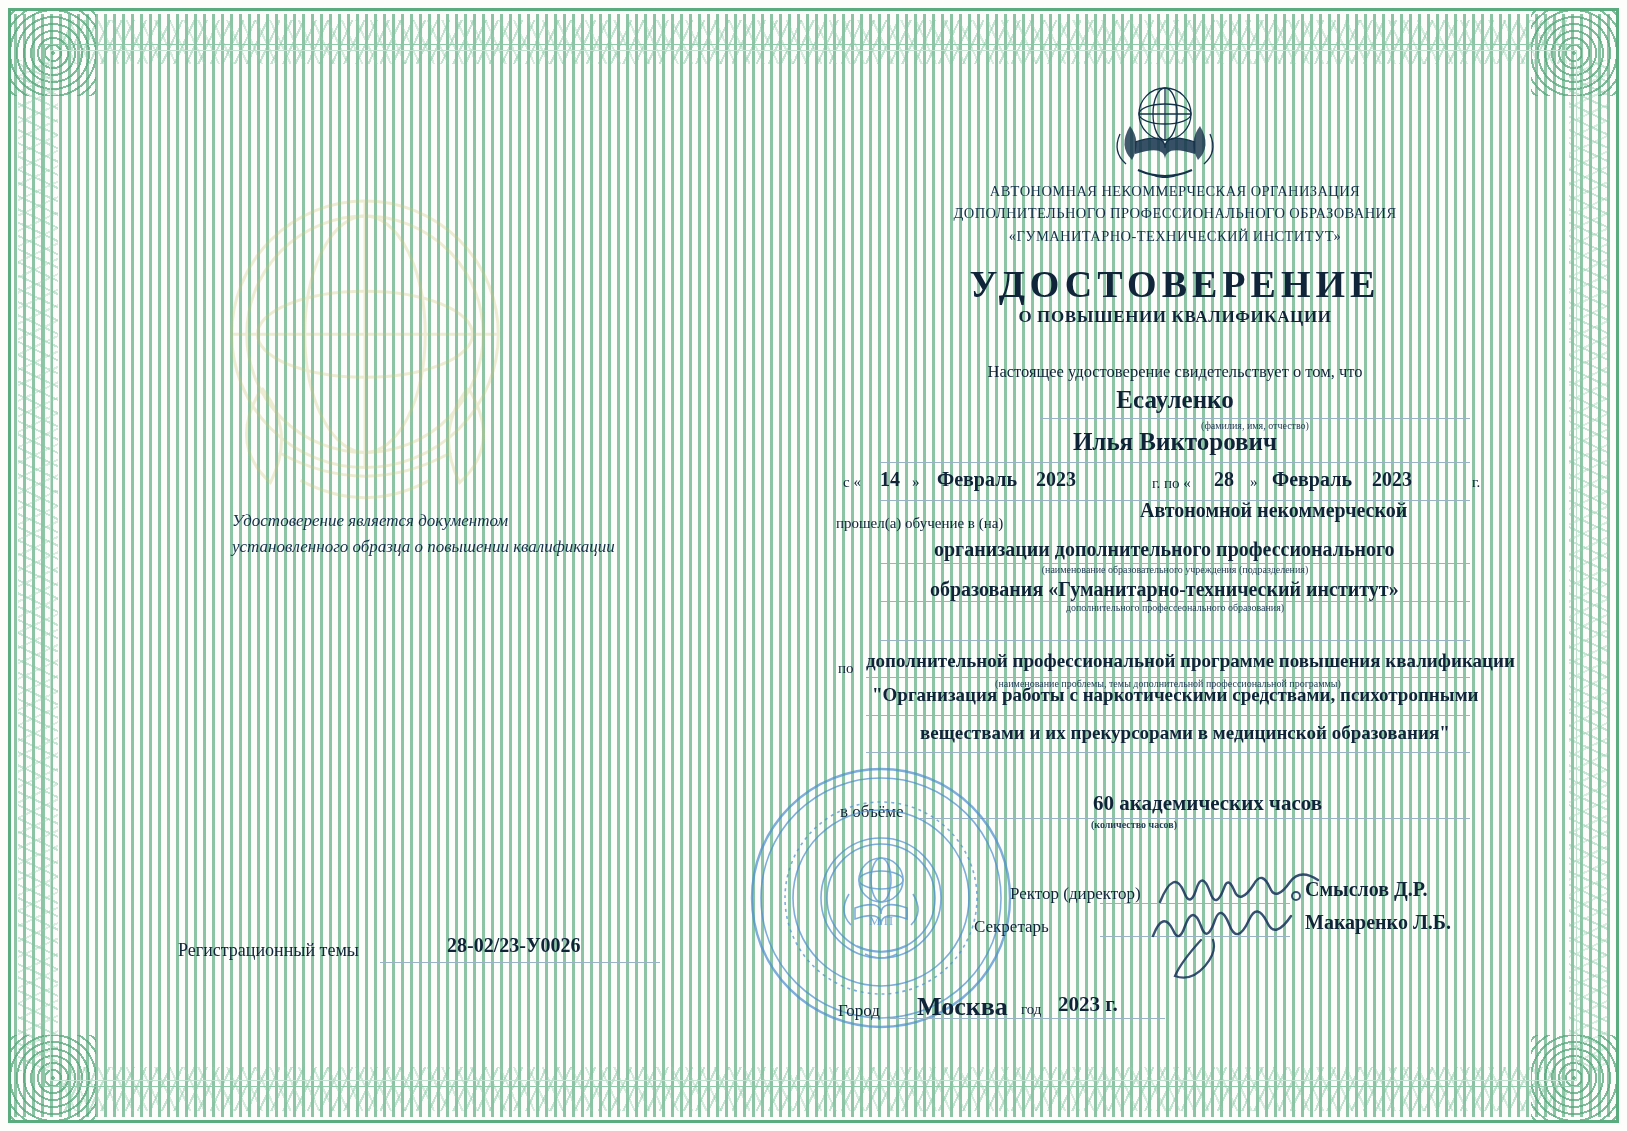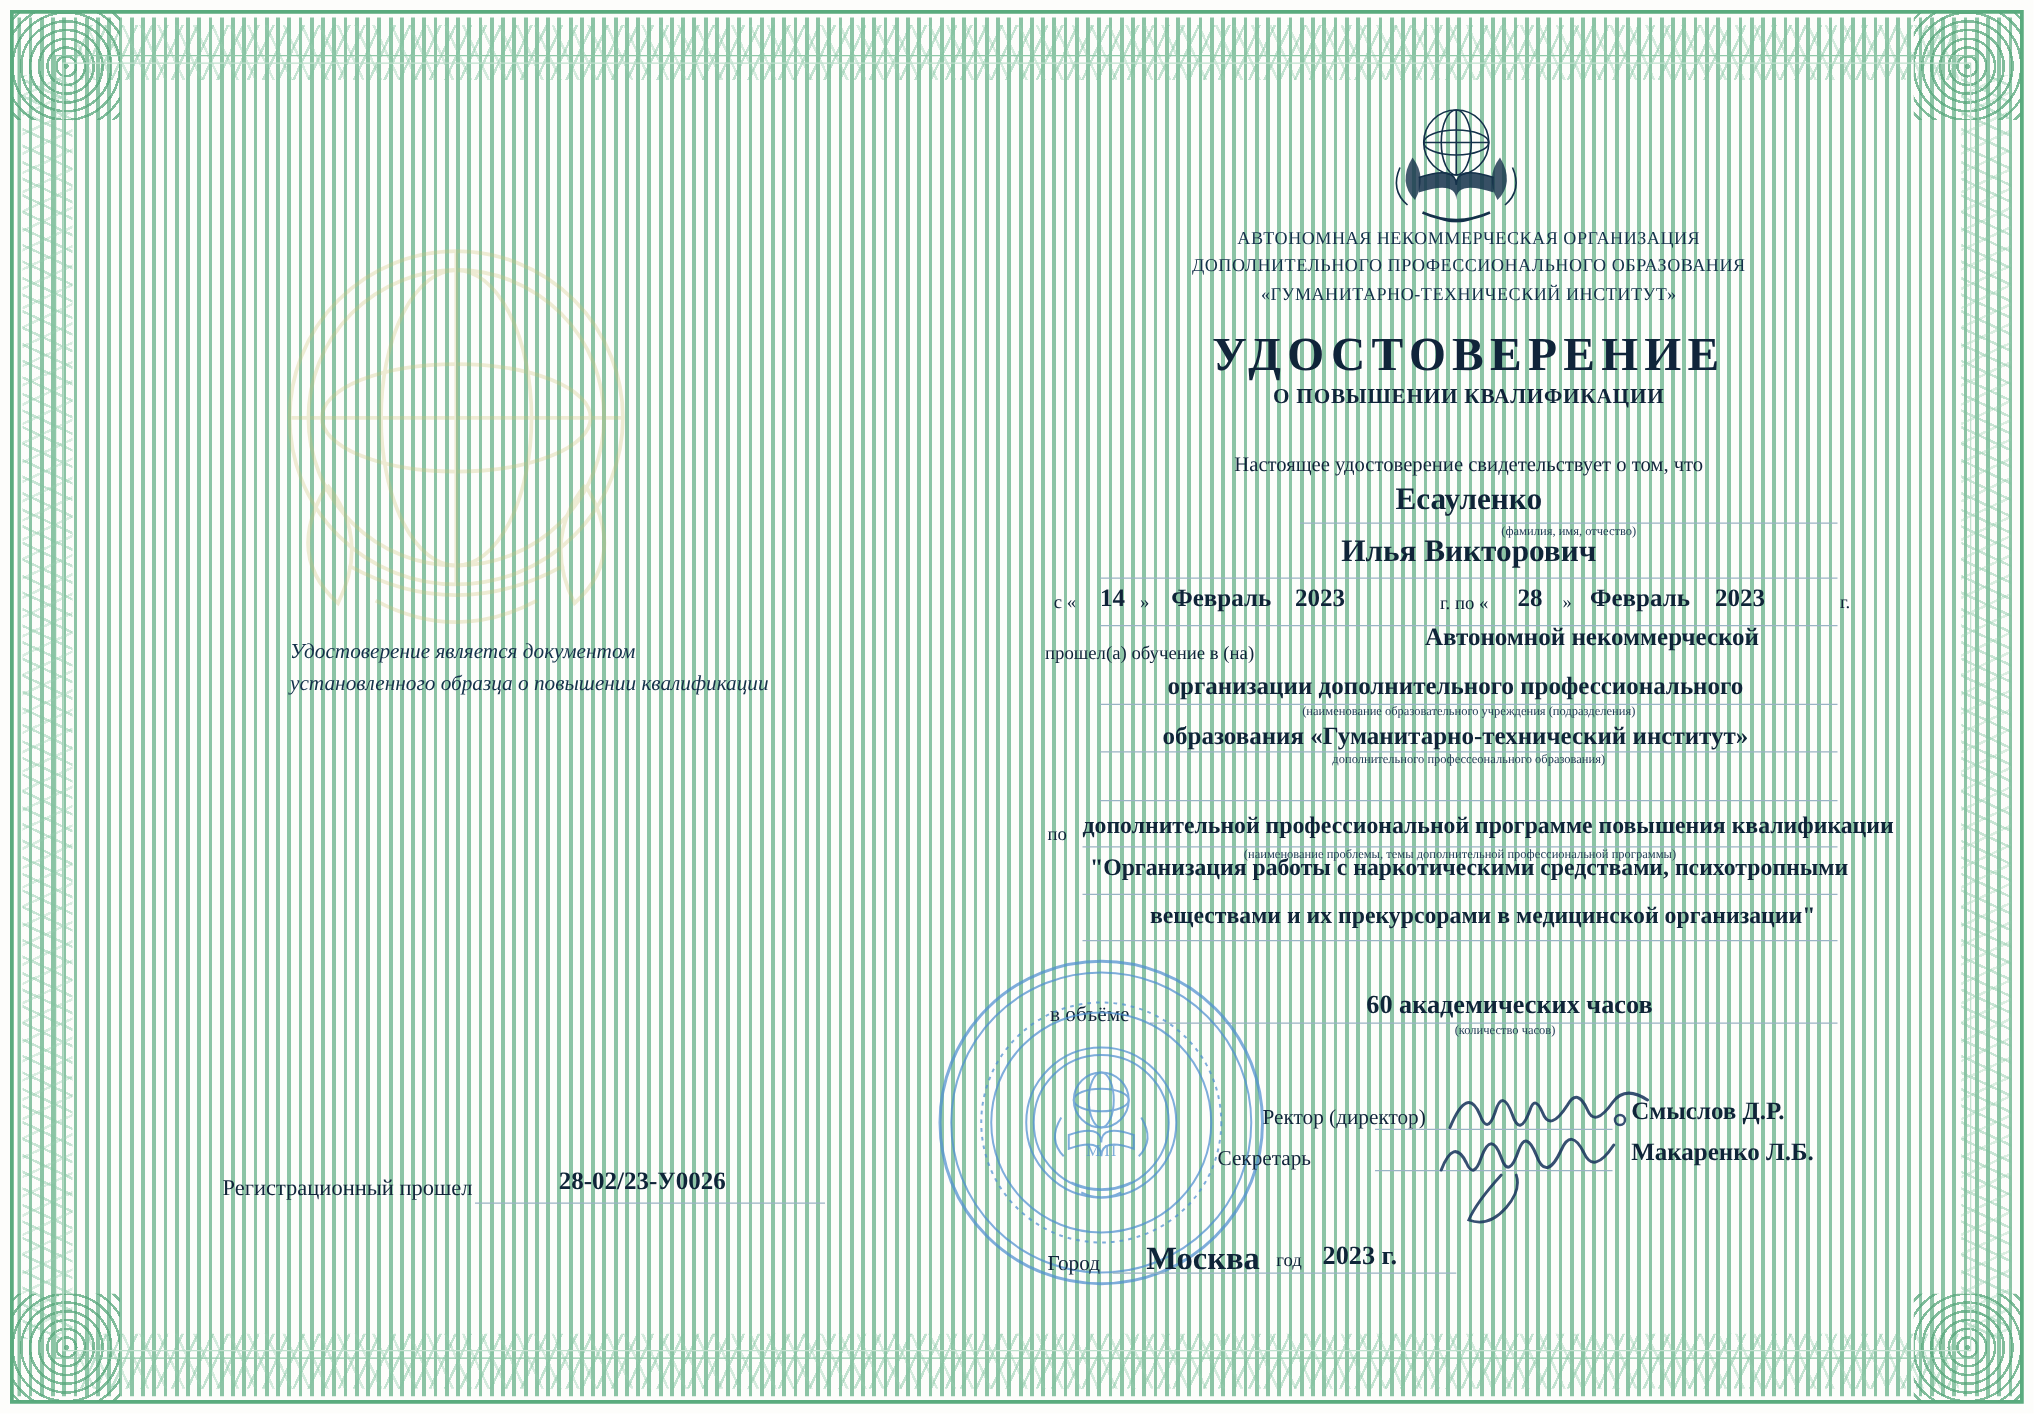--- a/index.html
+++ b/index.html
@@ -338,27 +338,27 @@
   <div class="line" style="left:880px; top:601px; width:590px;"></div>
   <div class="cap" style="left:880px; top:602px; width:590px;">дополнительного профессеонального образования)</div>
   <div class="line" style="left:880px; top:640px; width:590px;"></div>
 
   <div class="lbl" style="left:838px; top:660px;">по</div>
   <div class="bold-row" style="left:866px; top:650px; font-size:19px;">дополнительной профессиональной программе повышения квалификации</div>
   <div class="line" style="left:866px; top:677px; width:604px;"></div>
   <div class="cap" style="left:866px; top:678px; width:604px;">(наименование проблемы, темы дополнительной профессиональной программы)</div>
   <div class="bold-row" style="left:872px; top:684px; font-size:19px;">"Организация работы с наркотическими средствами, психотропными</div>
   <div class="line" style="left:866px; top:715px; width:604px;"></div>
-  <div class="bold-row" style="left:920px; top:722px; font-size:19px;">веществами и их прекурсорами в медицинской организации"</div>
+  <div class="bold-row" style="left:920px; top:722px; font-size:19px;">веществами и их прекурсорами в медицинской образования"</div>
   <div class="line" style="left:866px; top:752px; width:604px;"></div>
 
   <div class="lbl" style="left:840px; top:802px; font-size:17px;">в объёме</div>
   <div class="bold-row" style="left:1093px; top:791px; font-size:21px;">60 академических часов</div>
   <div class="line" style="left:920px; top:818px; width:550px;"></div>
-  <div class="cap" style="left:1014px; top:819px; width:380px;">(количество часов)</div>
+  <div class="cap" style="left:944px; top:819px; width:380px;font-weight:bold;">(количество часов)</div>
 
   <svg class="stamp" viewBox="0 0 272 272">
     <g fill="none" stroke="#4f8fd0" stroke-width="1.6">
       <circle cx="136" cy="136" r="129" stroke-width="2.4"></circle>
       <circle cx="136" cy="136" r="120"></circle>
       <circle cx="136" cy="136" r="96" stroke-dasharray="3 4"></circle>
       <circle cx="136" cy="136" r="88"></circle>
       <circle cx="136" cy="136" r="60"></circle>
       <circle cx="136" cy="136" r="54"></circle>
       <ellipse cx="136" cy="118" rx="22" ry="22"></ellipse>
@@ -394,17 +394,17 @@
   <div class="bold-row" style="left:917px; top:992px; font-size:26px;">Москва</div>
   <div class="lbl" style="left:1021px; top:1001px; font-size:15px;">год</div>
   <div class="bold-row" style="left:1058px; top:992px; font-size:21px;">2023 г.</div>
   <div class="line" style="left:890px; top:1018px; width:275px;"></div>
 
   <div class="left-note">
     <div>Удостоверение является документом</div>
     <div>установленного образца о повышении квалификации</div>
   </div>
 
-  <div class="reg-label">Регистрационный прошел</div>
+  <div class="reg-label">Регистрационный темы</div>
   <div class="reg-value">28-02/23-У0026</div>
   <div class="reg-line"></div>
 
 </div>
 
 </body></html>

